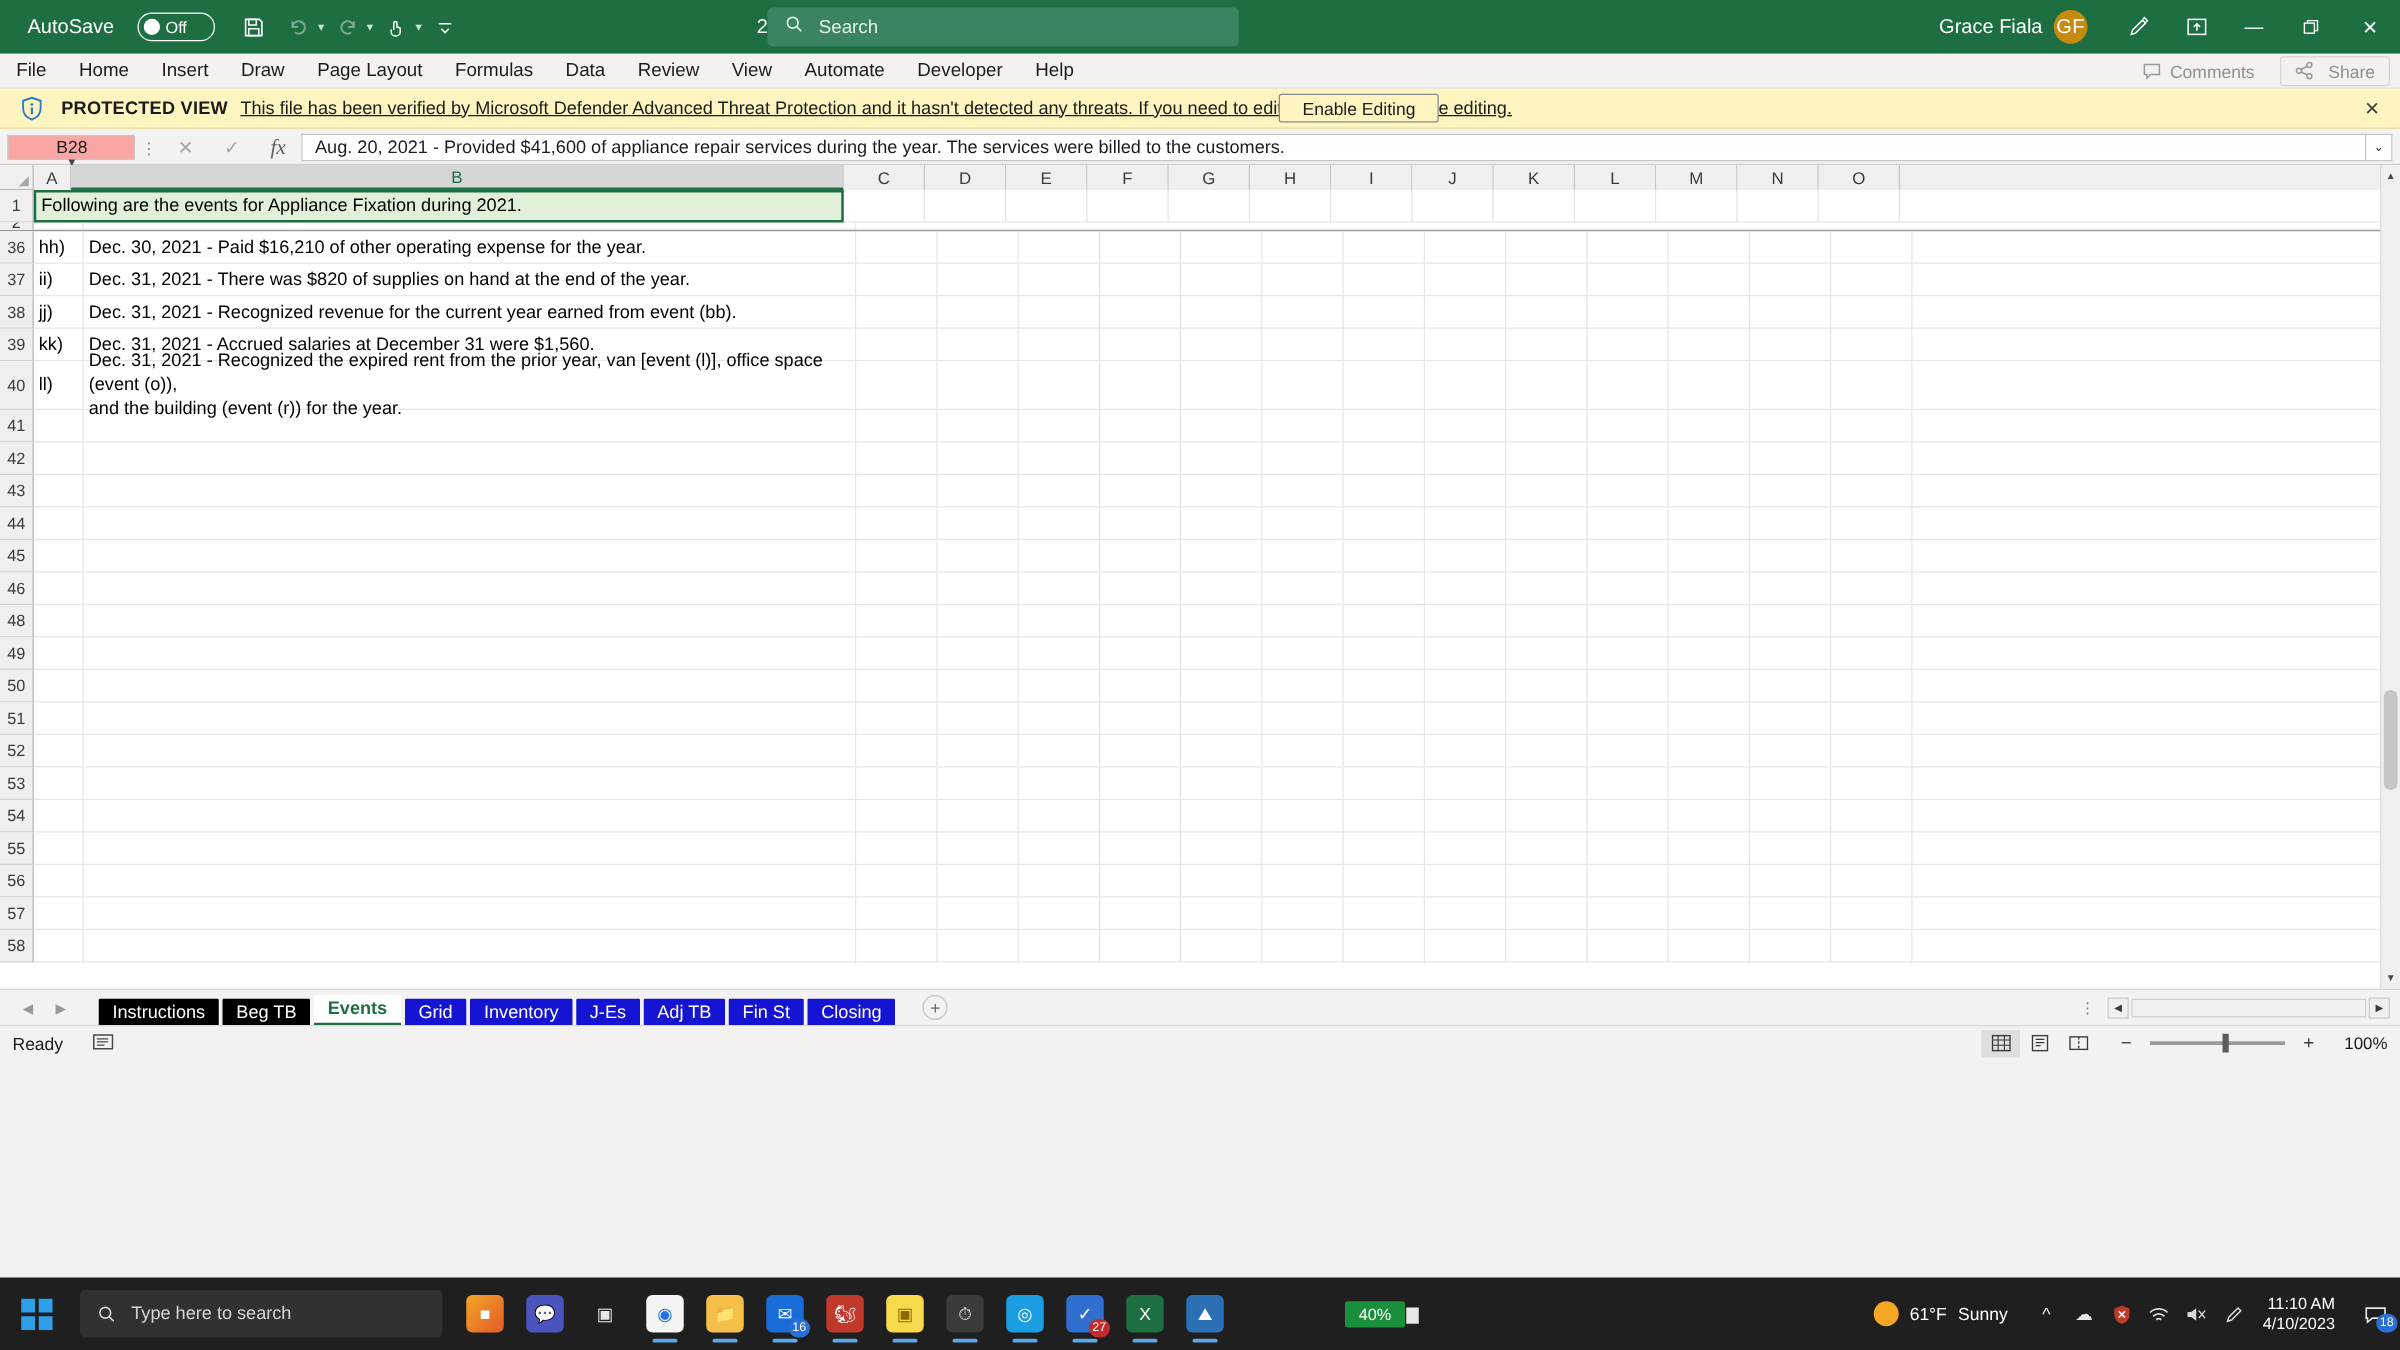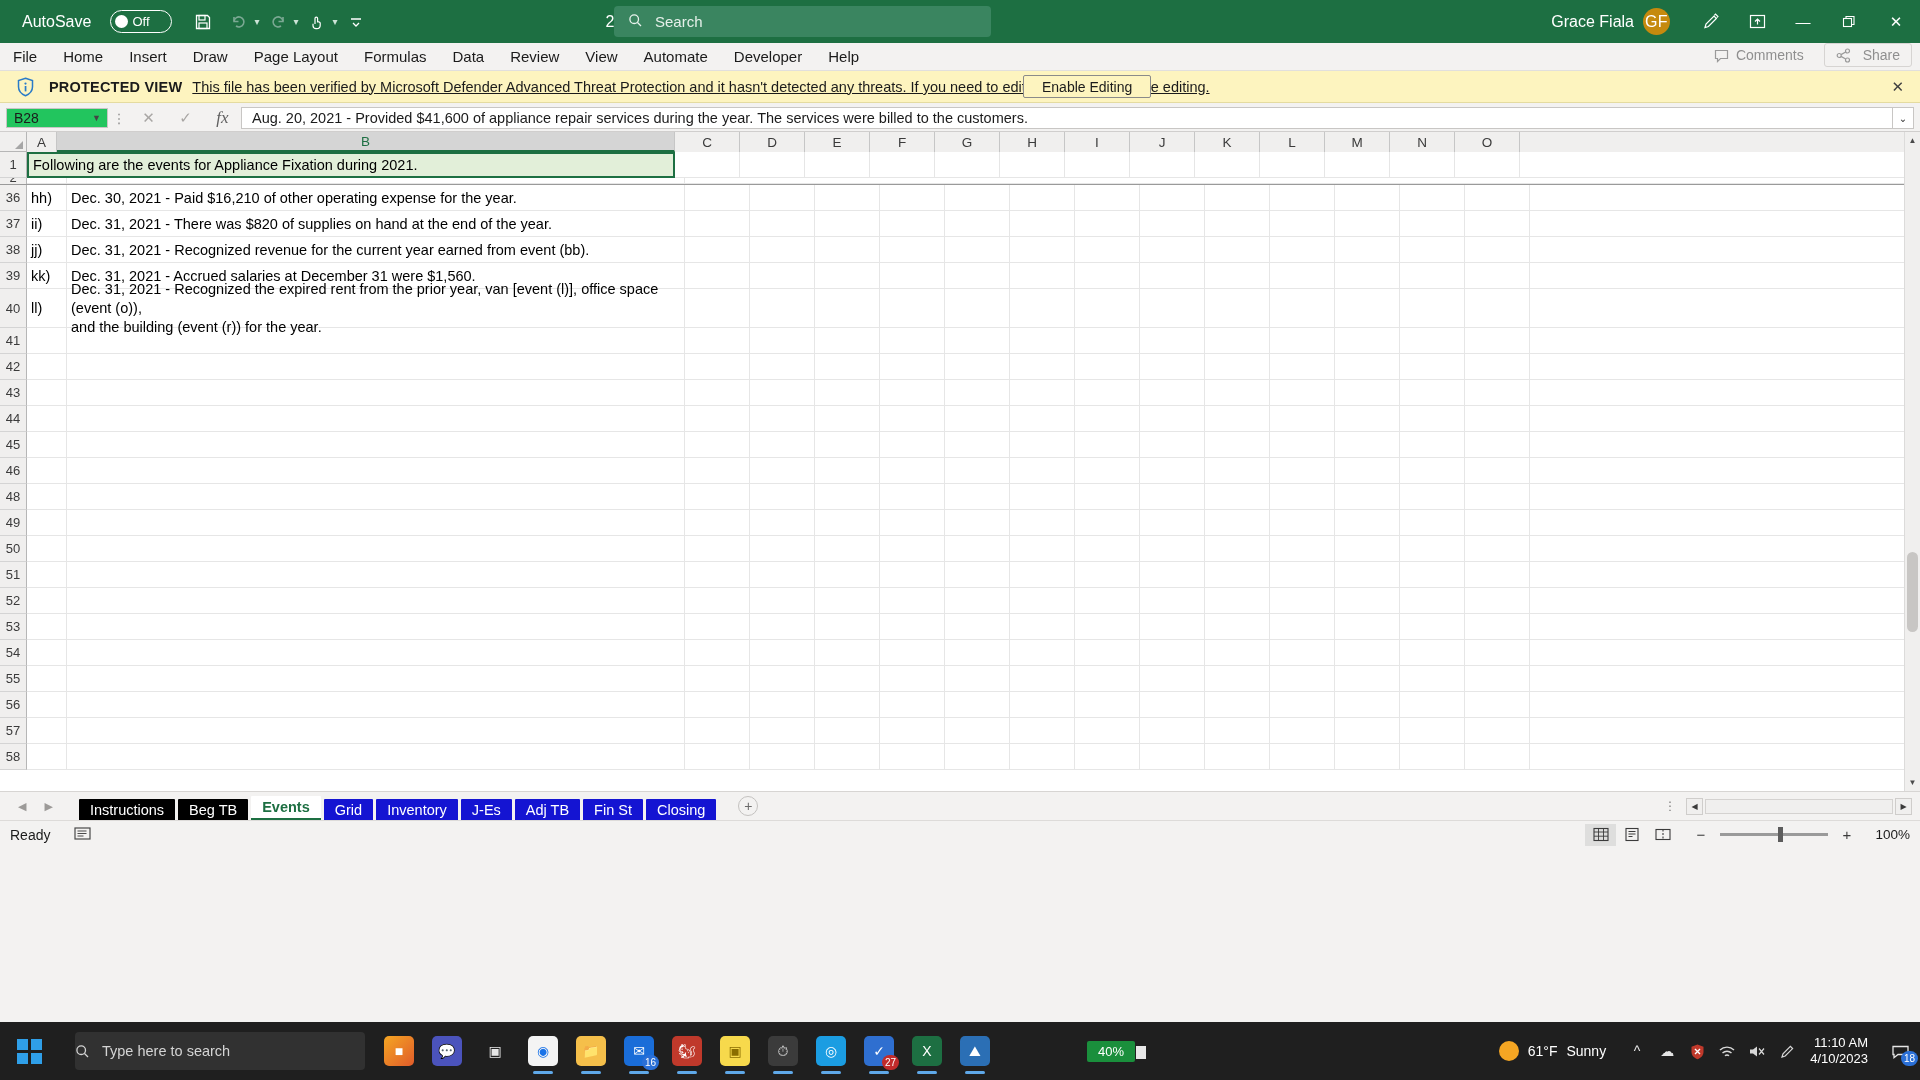--- a/index.html
+++ b/index.html
@@ -54,21 +54,21 @@
   .avatar {
     width: 27px; height: 27px; border-radius: 50%; background: #c58a0e;
     color: #fff; font-size: 16px; display: flex; align-items: center; justify-content: center;
     margin-right: 18px; letter-spacing: .3px;
   }
   .winbtn { width: 46px; height: 43px; display: flex; align-items: center; justify-content: center; font-size: 15px; }
   .winbtn.close { width: 48px; }
 
   
   .ribbon {
-    height: 28px; background: #f3f2f1; display: flex; 
+    height: 28px; background: #f3f2f1; display: flex; align-items: center;
     position: relative; border-bottom: 1px solid #e1dfdd;
   }
   .rtab { font-size: 15px; color: #1b1b1b; padding: 0 13px; line-height: 28px; white-space: nowrap; }
   .ribbon-right { position: absolute; right: 8px; display: flex; align-items: center; gap: 9px; }
   .comments-btn, .share-btn {
     display: flex; align-items: center; gap: 7px; font-size: 14px; color: #8f8f8f;
     padding: 3px 11px;
   }
   .share-btn { border: 1px solid #d6d4d2; border-radius: 3px; gap: 12px; }
 
@@ -88,23 +88,23 @@
     font-size: 14px; color: #1b1b1b; display: flex; align-items: center;
   }
   .pv-close { position: absolute; right: 16px; font-size: 15px; color: #404040; }
 
   
   .fbar {
     height: 29px; background: #f3f2f1; display: flex; align-items: center;
     border-bottom: 1px solid #d0cecd; padding-top: 2px;
   }
   .namebox {
-    width: 102px; height: 20px; margin-left: 6px; background: #22c55e;
+    width: 102px; height: 20px; margin-left: 6px; background: #fca5a5;
     border: 1px solid #c8c6c4; display: flex; align-items: center; justify-content: space-between;
-    padding: 0 6px 0 7px; font-size: 14px; color: #1b1b1b;
+    padding: 0 6px 0 7px; font-size: 14px; color: #1b1b1b; flex-direction: column;
   }
   .namebox .nb-caret { font-size: 9px; color: #444; }
   .fb-dots { width: 22px; text-align: center; color: #8a8a8a; font-size: 13px; letter-spacing: 0; }
   .fb-btns { display: flex; align-items: center; gap: 0; }
   .fb-btn {
     width: 37px; height: 22px; display: flex; align-items: center; justify-content: center;
     font-size: 15px; color: #a8a6a4;
   }
   .fb-btn.fx { font-style: italic; font-family: "Liberation Serif", serif; font-size: 17px; color: #606060; }
   .fb-input {
@@ -228,21 +228,21 @@
     position: absolute; bottom: 0; left: 0; width: 1920px; height: 58px;
     background: #1f1f1f; display: flex; align-items: center;
   }
   .startbtn {
     width: 58px; height: 58px; display: flex; align-items: center; justify-content: center;
   }
   .winlogo { display: grid; grid-template-columns: 11px 11px; grid-template-rows: 11px 11px; gap: 3px; }
   .winlogo i { background: #2f9fe8; display: block; }
   .tb-search {
     width: 290px; height: 38px; background: #313131; border-radius: 4px;
-    display: flex; align-items: center; gap: 12px; margin-left: 17px;
+    display: flex; align-items: center; gap: 12px; padding-left: 14px; margin-left: 6px;
   }
   .tb-search .txt { color: #d4d4d4; font-size: 14.5px; }
   .tb-apps { display: flex; align-items: center; gap: 4px; margin-left: 12px; }
   .tapp { width: 44px; height: 50px; display: flex; align-items: center; justify-content: center; position: relative; }
   .tapp .sq { width: 30px; height: 30px; border-radius: 5px; display:flex; align-items:center; justify-content:center; font-size: 14px; color: #fff; }
   .badge {
     position: absolute; right: 2px; bottom: 6px; min-width: 17px; height: 15px; padding: 0 3px;
     background: #c22b2b; color: #fff; font-size: 10px; border-radius: 8px;
     display: flex; align-items: center; justify-content: center;
   }

